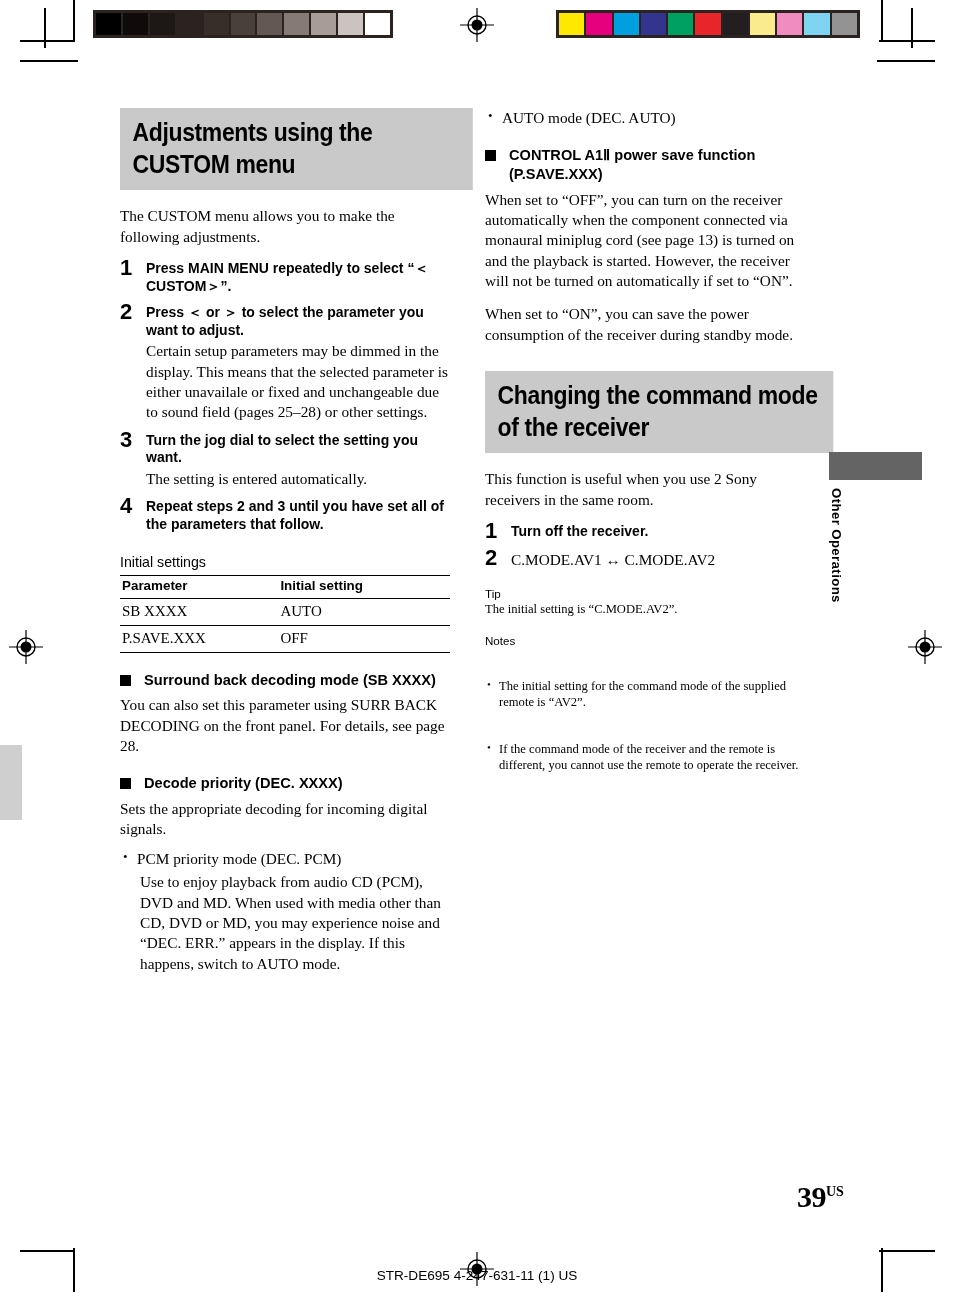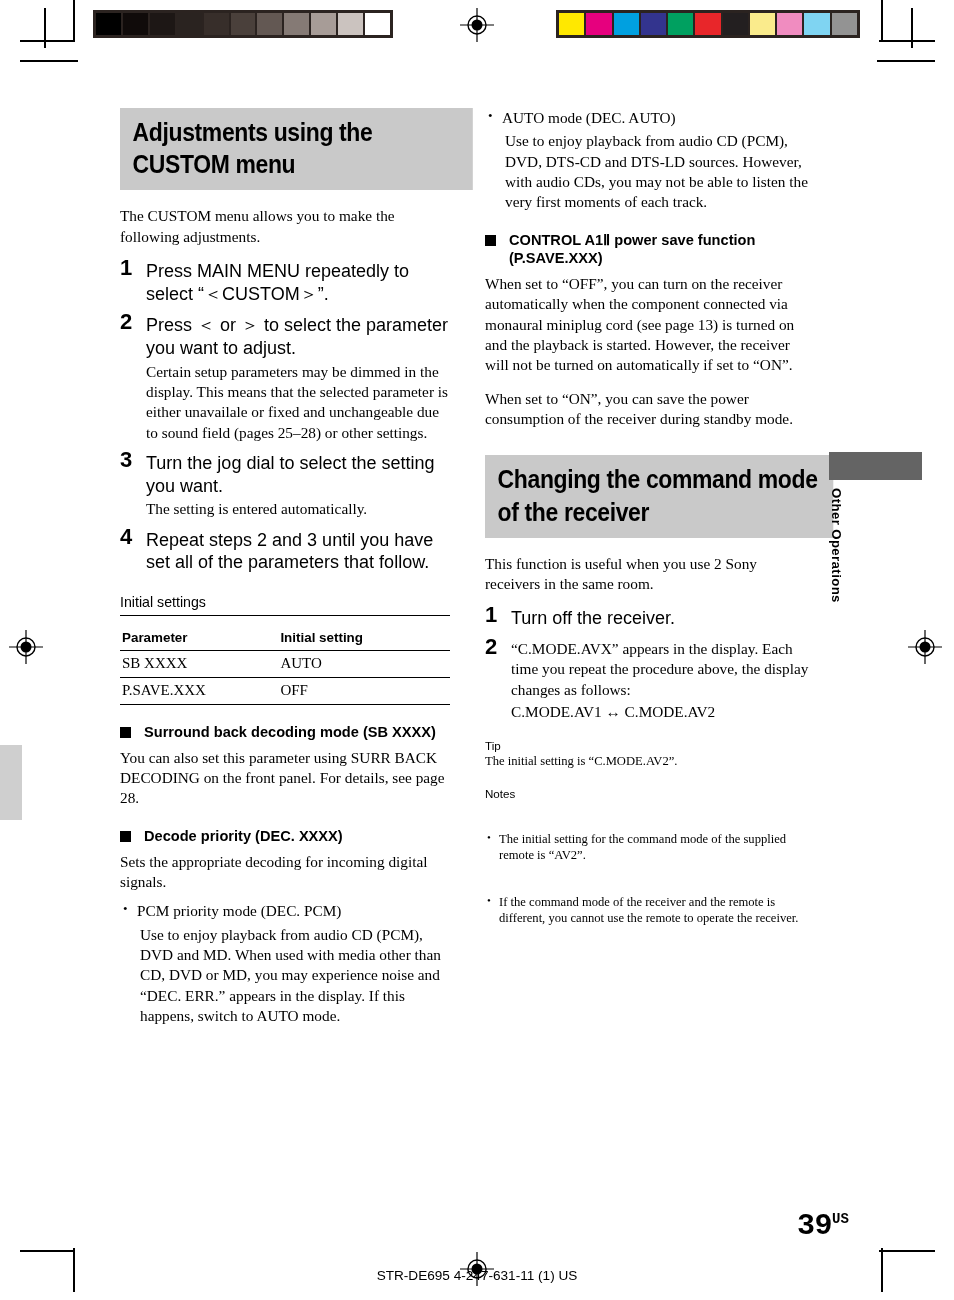--- a/index.html
+++ b/index.html
@@ -79,22 +79,22 @@
     position: absolute;
     left: 0;
     top: -3px;
     font-family: "Liberation Sans", sans-serif;
     font-weight: bold;
     font-size: 22px;
     line-height: 1;
   }
   .step .stxt {
     font-family: "Liberation Sans", sans-serif;
-    font-weight: normal;
-    font-size: 18px;
+    font-weight: bold;
+    font-size: 14px;
     line-height: 1.26;
     display: block;
   }
   .step .sub {
     font-family: "Liberation Serif", serif;
     font-weight: normal;
     font-size: 15.3px;
     line-height: 1.33;
     display: block;
     margin-top: 2px;
@@ -183,21 +183,21 @@
     text-align: left;
     vertical-align: top;
     padding: 3px 4px 4px 2px;
   }
   table.settings th {
     font-family: "Liberation Sans", sans-serif;
     font-weight: bold;
     font-size: 13.4px;
     border-top: 1.7px solid #000;
     border-bottom: 1.1px solid #000;
-    padding-top: 14px;
+    padding-top: 2px;
     padding-bottom: 5px;
   }
   table.settings td {
     font-family: "Liberation Serif", serif;
     font-size: 15px;
     line-height: 1.27;
     border-bottom: 1.1px solid #000;
   }
   table.settings col.c1 { width: 48%; }
 
@@ -229,22 +229,22 @@
     top: 745px;
     width: 22px;
     height: 75px;
     background: #cfcfcf;
   }
 
   
   .pageno {
     position: absolute;
     left: 797px;
-    top: 1209px;
-    font-family: Liberation Mono, monospace;
+    top: 1180px;
+    font-family: Liberation Serif, serif;
     font-weight: bold;
     font-size: 30px;
     letter-spacing: -0.5px;
   }
   .pageno sup {
     font-size: 14px;
     font-weight: bold;
     vertical-align: super;
     letter-spacing: 0;
   }
@@ -411,21 +411,20 @@
         <span class="indent">Use to enjoy playback from audio CD (PCM), DVD and MD. When used with media other than CD, DVD or MD, you may experience noise and “DEC. ERR.” appears in the display. If this happens, switch to AUTO mode.</span>
       </li>
     </ul>
   </div>
 
   <div class="col col-right">
 
     <ul class="bul">
       <li>
         <span>AUTO mode (DEC. AUTO)</span>
-        <span class="indent">Use to enjoy playback from audio CD (PCM), DVD, DTS-CD and DTS-LD sources. However, with audio CDs, you may not be able to listen the very first moments of each track.</span>
       </li>
     </ul>
 
 
     <div class="sqhead">
       <span class="sq"></span>
       <span>CONTROL A1Ⅱ power save function (P.SAVE.XXX)</span>
     </div>
     <p class="body">When set to “OFF”, you can turn on the receiver automatically when the component connected via monaural miniplug cord (see page 13) is turned on and the playback is started. However, the receiver will not be turned on automatically if set to “ON”.</p>
     <p class="body">When set to “ON”, you can save the power consumption of the receiver during standby mode.</p>
@@ -434,21 +433,20 @@
 
     <p class="body">This function is useful when you use 2 Sony receivers in the same room.</p>
 
     <div class="step">
       <span class="num">1</span>
       <span class="stxt">Turn off the receiver.</span>
     </div>
 
     <div class="step">
       <span class="num">2</span>
-      <span class="sub">“C.MODE.AVX” appears in the display. Each time you repeat the procedure above, the display changes as follows:</span>
       <span class="sub">C.MODE.AV1 ↔ C.MODE.AV2</span>
     </div>
 
     <div class="minihead sm">Tip</div>
     <p class="small">The initial setting is “C.MODE.AV2”.</p>
 
     <div class="minihead sm">Notes</div>
     <ul class="bul small">
       <li>The initial setting for the command mode of the supplied remote is “AV2”.</li>
       <li>If the command mode of the receiver and the remote is different, you cannot use the remote to operate the receiver.</li>

